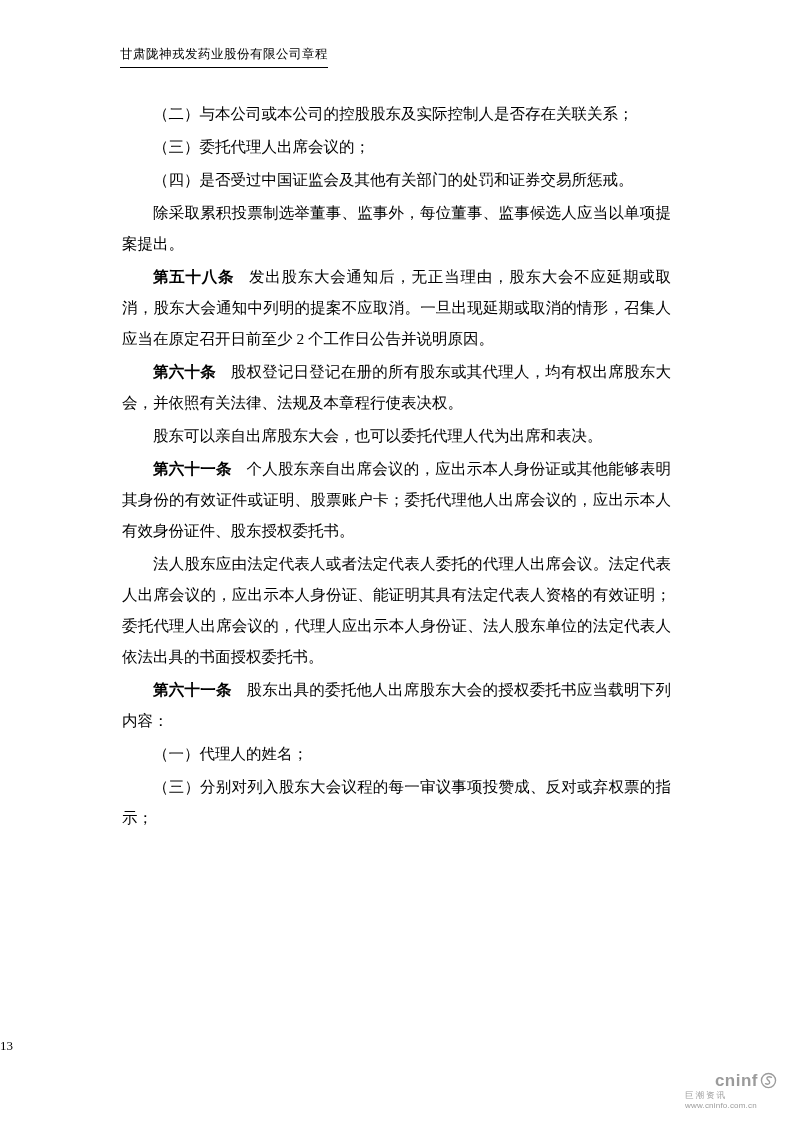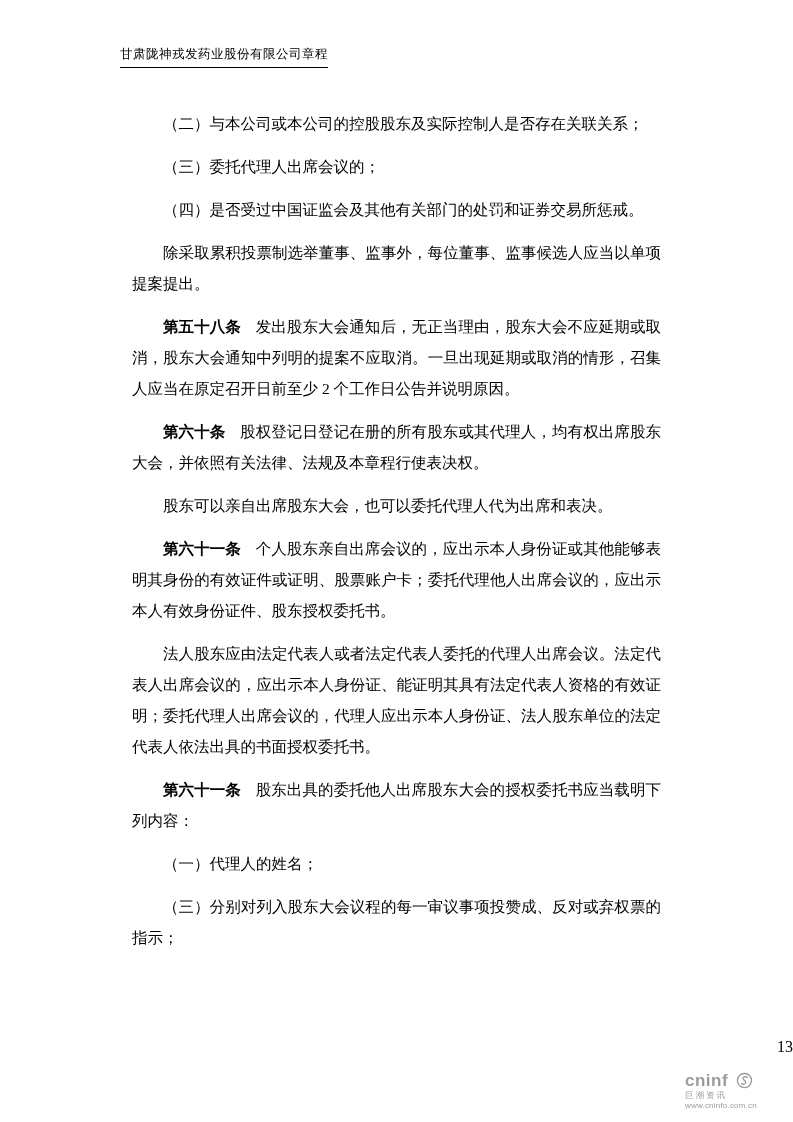--- a/index.html
+++ b/index.html
@@ -37,21 +37,21 @@
   .doc-content {
     position: absolute;
     top: 96px;
     left: 120px;
     width: 553px;
     font-size: 15.5px;
     line-height: 31px;
     text-align: justify;
   }
   .doc-content p {
-    margin: 12px;
+    margin: 2px;
     text-indent: 2em;
   }
   .doc-content p.heading {
     font-size: 16.5px;
     font-weight: 700;
     text-align: center;
     text-indent: 0;
     margin: 33px 0 24px 0;
   }
   .doc-content .lead {
@@ -60,36 +60,37 @@
   }
   .doc-content p.heading .lead {
     margin-right: 1.8em;
   }
   
   .page-number {
     position: absolute;
     top: 1038px;
     left: 0;
     width: 100%;
-    text-align: right;
-    font-size: 16px;
+    text-align: left;
+    font-size: 13px;
   }
   .cninfo {
     position: absolute;
     top: 1072px;
     right: 16px;
     width: 92px;
     color: #9b9b9b;
     font-family: "Liberation Sans", "DejaVu Sans", sans-serif;
     line-height: 1;
   }
   .cninfo-top {
     display: flex;
     align-items: center;
-    gap: 8px;
+    gap: 2px;
+    justify-content: flex-end;
   }
   .cninfo-brand {
     font-size: 17px;
     font-weight: 700;
     letter-spacing: 0.5px;
   }
   .cninfo-icon {
     display: inline-flex;
     align-items: center;
   }

